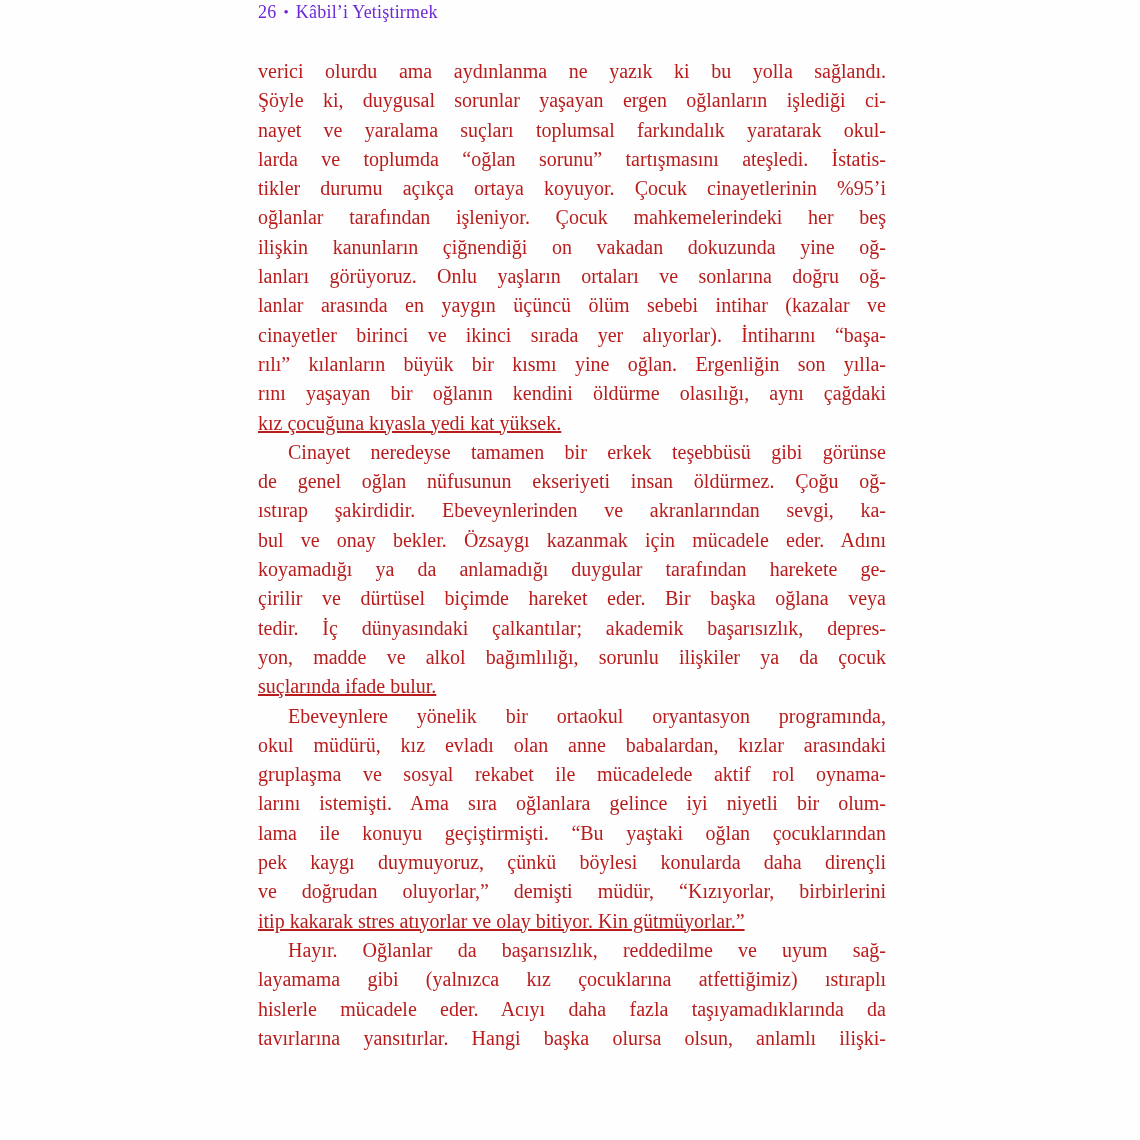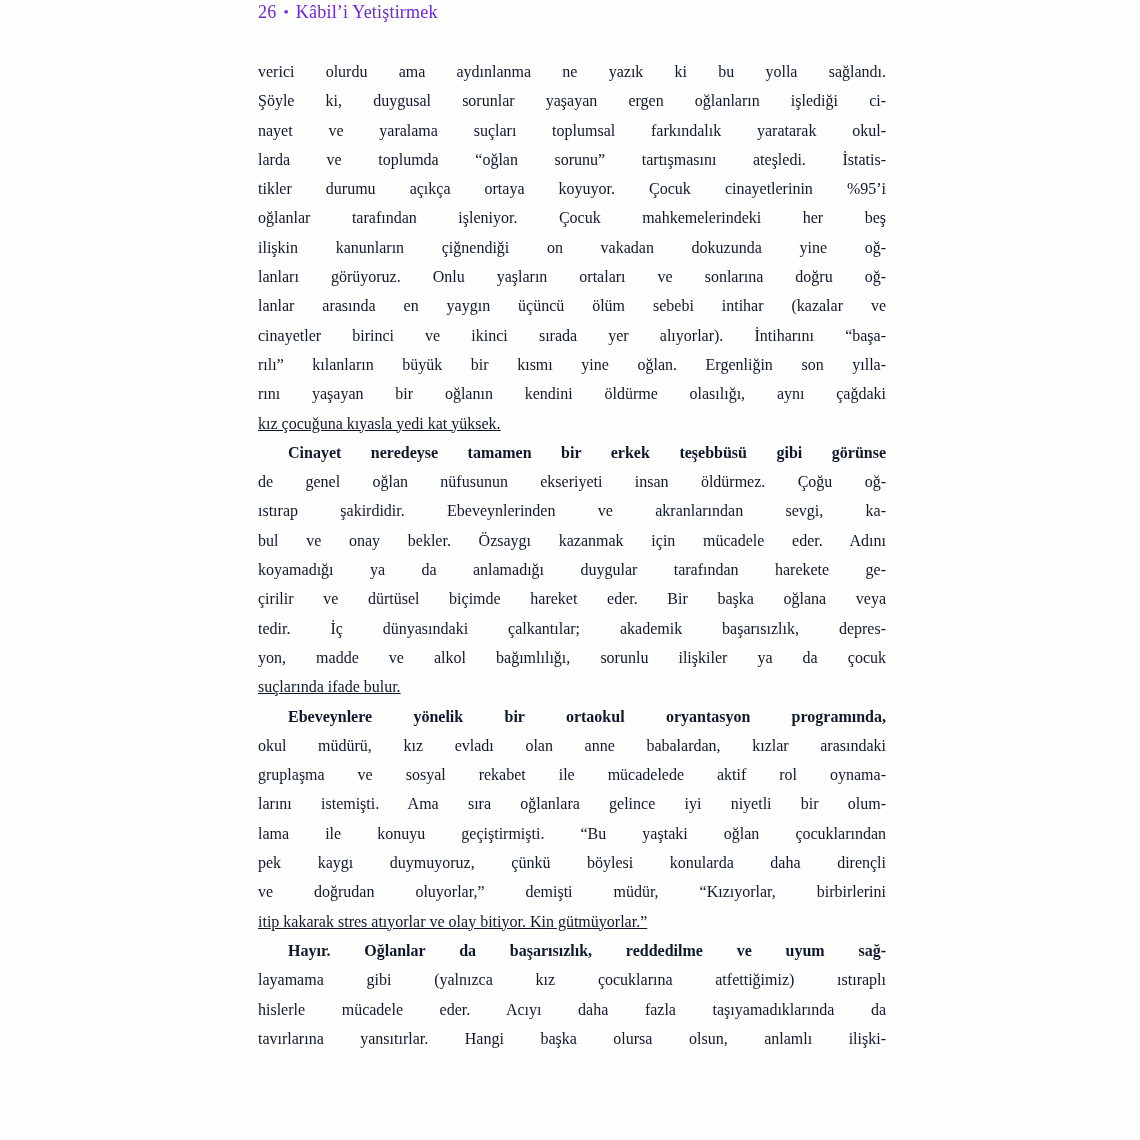--- a/index.html
+++ b/index.html
@@ -37,32 +37,31 @@
     font-size: 15px;
     vertical-align: 1px;
   }
   .text-block {
     position: absolute;
     left: 258px;
     top: 57px;
     width: 628px;
   }
   .line {
-    font-size: 16px;
+    font-size: 20px;
     line-height: 29.3px;
     height: 29.3px;
     overflow: hidden;
     text-align: justify;
     text-align-last: justify;
-    color: #0f172a;
+    color: #b91c1c;
     text-rendering: optimizeLegibility;
   }
   .line.indent {
     text-indent: 30px;
-    font-weight: bold;
   }
   .line.para-end {
     text-align-last: left;
     text-decoration: underline;
   }
 </style>
 </head>
 <body>
 
 <div class="page">

